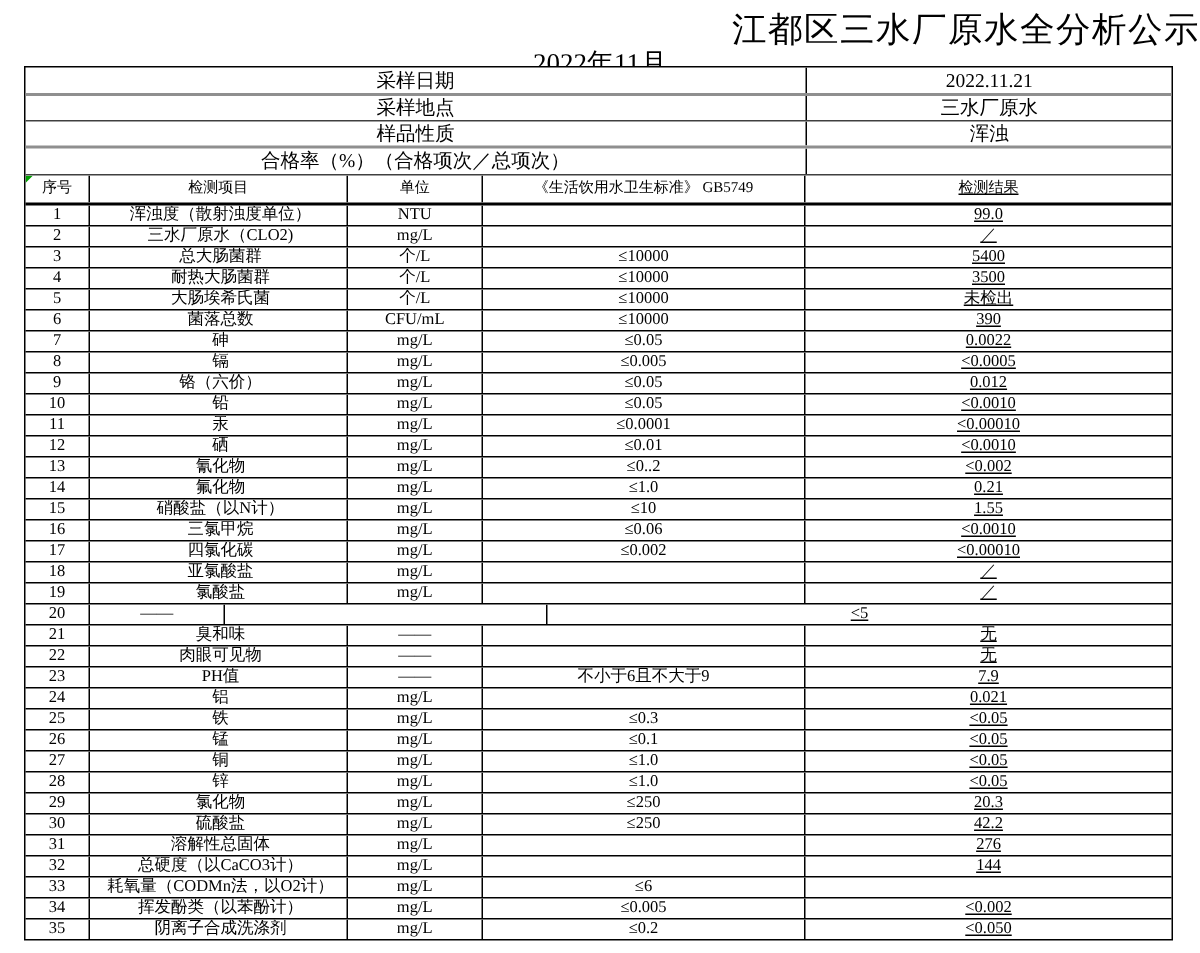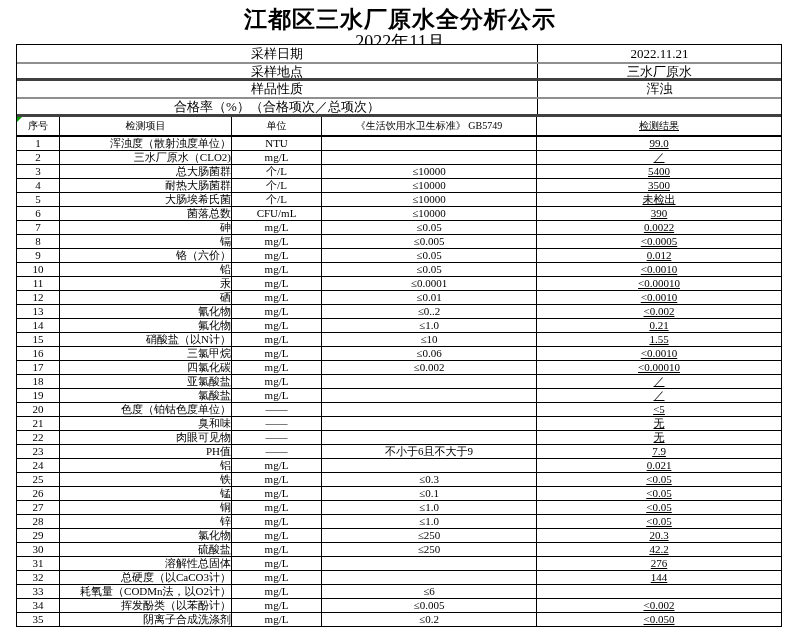--- a/index.html
+++ b/index.html
@@ -2,22 +2,22 @@
 <html><head>
 <meta charset="utf-8">
 <style>
   html,body { margin:0; padding:0; }
   body {
     width:800px; height:635px; position:relative; background:#fff;
     font-family:"Liberation Serif","DejaVu Serif",serif; color:#000;
     overflow:hidden;
   }
   .title {
-    position:absolute; top:4px; left:0; width:800px; text-align:center;
-    font-size:23px; font-weight:bold; letter-spacing:1px;
+    position:absolute; top:4px; left:0; width:800px; text-align:right;
+    font-size:23px; font-weight:normal; letter-spacing:1px;
     font-family:"Liberation Sans","DejaVu Sans",sans-serif;
   }
   .subtitle {
     position:absolute; top:30px; left:0; width:800px; text-align:center;
     font-size:18px;
   }
   .table {
     position:absolute; left:16px; top:44px; width:766px;
     border:1px solid #000; box-sizing:border-box; background:#fff;
   }
@@ -26,42 +26,42 @@
   .info-row { font-size:13px; }
   .info-row .lbl {
     width:521px; border-right:1px solid #000; box-sizing:border-box;
     text-align:center; overflow:hidden; white-space:nowrap;
   }
   .info-row .val { flex:1; text-align:center; overflow:hidden; white-space:nowrap; }
   .h19 { height:19px; line-height:17px; }
   .h18 { height:18px; line-height:16px; }
   .h17 { height:17px; line-height:15px; }
   .bgray  { border-bottom:2px solid #8f8f8f; }
-  .bblack { border-bottom:3px solid #404040; }
+  .bblack { border-bottom:1px solid #404040; }
   
   .header-row {
     height:20px; line-height:18px; font-size:10px;
     border-bottom:2px solid #000;
   }
   
   .data-row {
     height:14px; line-height:13px; font-size:11px;
     border-bottom:1px solid #000;
   }
   .data-row:last-child { border-bottom:none; height:13px; }
   .cell {
     border-right:1px solid #000; box-sizing:border-box;
     text-align:center; overflow:hidden; white-space:nowrap;
   }
   .c0 { width:43px; position:relative; }
   .c1 { width:172px; }
   .c2 { width:90px; }
   .c3 { width:215px; }
   .c4 { flex:1; border-right:none;text-decoration:underline; }
-  .data-row .c1 { text-align:right; padding-left:3px; }
+  .data-row .c1 { text-align:center; padding-left:3px; }
   .tri {
     position:absolute; top:0; left:0; width:0; height:0;
     border-top:5px solid #00a000; border-right:5px solid transparent;
   }
 </style>
 </head>
 <body>
 
 <div class="title">江都区三水厂原水全分析公示</div>
 <div class="subtitle">2022年11月</div>
@@ -219,21 +219,20 @@
   </div>
     <div class="row data-row">
     <div class="cell c0">19</div>
     <div class="cell c1">氯酸盐</div>
     <div class="cell c2">mg/L</div>
     <div class="cell c3"></div>
     <div class="cell c4">／</div>
   </div>
     <div class="row data-row">
     <div class="cell c0">20</div>
-    <div class="cell c1">色度（铂钴色度单位）</div>
     <div class="cell c2">——</div>
     <div class="cell c3"></div>
     <div class="cell c4">&lt;5</div>
   </div>
     <div class="row data-row">
     <div class="cell c0">21</div>
     <div class="cell c1">臭和味</div>
     <div class="cell c2">——</div>
     <div class="cell c3"></div>
     <div class="cell c4">无</div>

